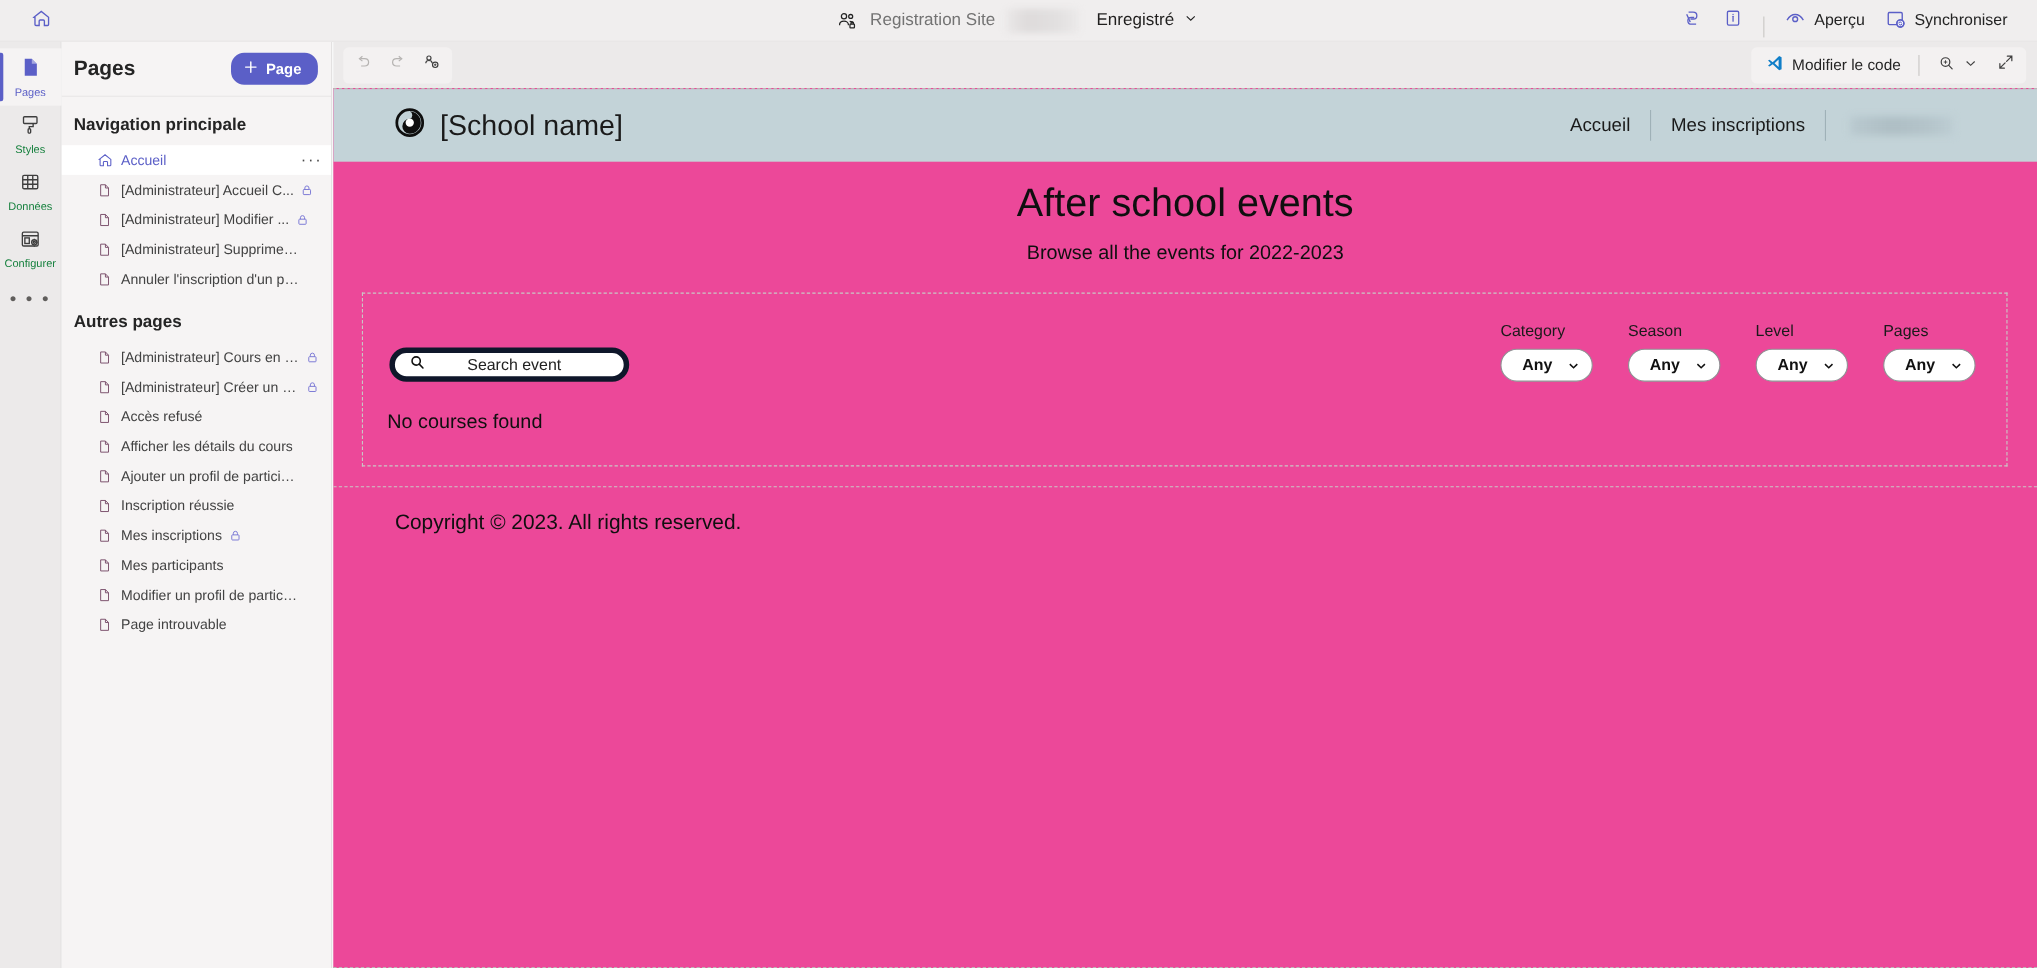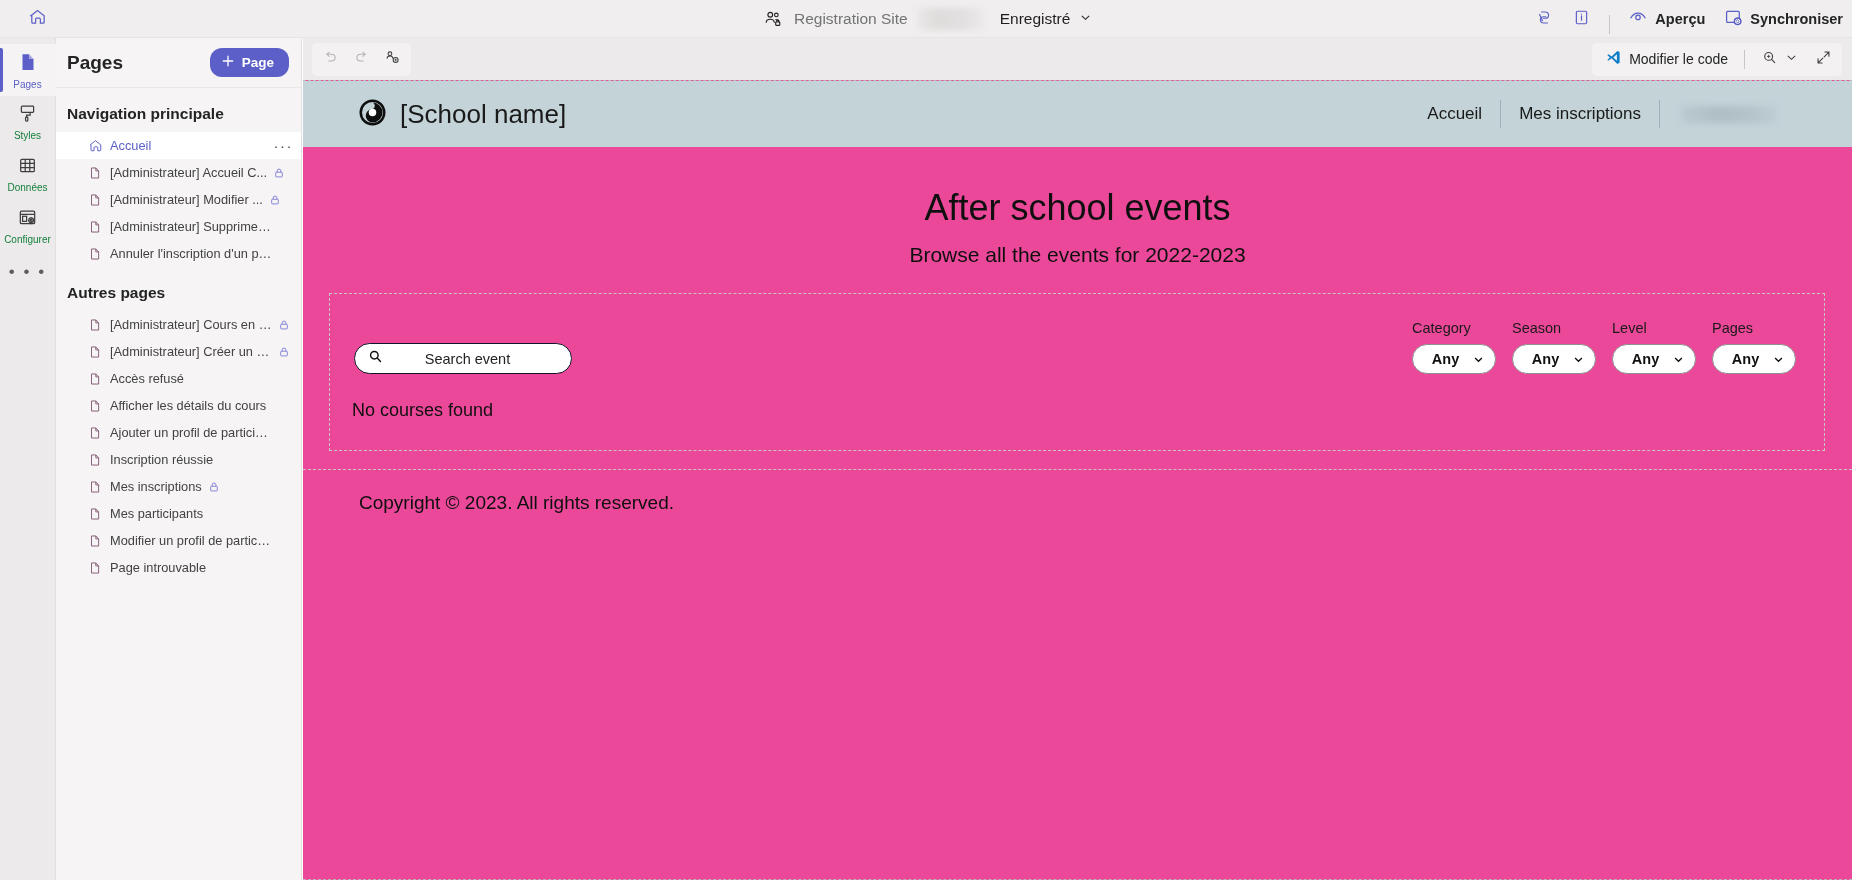--- a/index.html
+++ b/index.html
@@ -37,21 +37,21 @@
     margin-left: 10px; margin-right: 10px;
     background: linear-gradient(90deg,#e9e7e7,#dedbdb 30%,#e2e0e0 70%,#ebe9e9);
     filter: blur(3px);
     border-radius: 2px;
   }
   #saved-state { font-size: 15.5px; color: #201f1e; margin-left: 6px; cursor: pointer; }
   .chev { margin-left: 9px; }
 
   #topbar-right {
     display: flex; align-items: flex-end; gap: 0px;
-    color: #5b5fc7; font-weight: bold;
+    padding-right: 18px; color: #5b5fc7;
   }
   .tb-item {
     display: flex; align-items: center; gap: 7px;
     height: 30px; padding: 0 9px; border-radius: 4px;
     font-size: 14.5px; color: #242424; cursor: pointer;
   }
   .tb-sep { width: 1px; height: 19px; background: #c8c6c4; margin: 0 9px; }
 
   
   #rail {
@@ -176,43 +176,43 @@
     filter: blur(3.2px); border-radius: 2px;
   }
 
   #site-body {
     border-bottom: 1px dashed #c9c7c5;
     padding-bottom: 18px;
   }
   #page-title {
     text-align: center; font-family: "Liberation Sans", sans-serif;
     font-size: 36px; font-weight: normal; color: #0f0f0f;
-    padding-top: 40px;
+    padding-top: 16px;
   }
   #page-sub {
-    text-align: center; font-size: 21px; color: #0f0f0f;
+    text-align: center; font-size: 18px; color: #0f0f0f;
     padding-top: 14px;
   }
   #filter-box {
     margin: 26px 27px 0 26px;
     border: 1px dashed #c9c7c5;
     padding: 26px 28px 26px 24px;
     min-height: 158px;
   }
   #filter-row { display: flex; align-items: flex-end; justify-content: space-between; }
   #search-wrap {
-    width: 218px; height: 31px; border: 1px solid #0f172a;
+    width: 218px; height: 31px; border: 5px solid #0f172a;
     border-radius: 16px; display: flex; align-items: center;
     padding: 0 13px; background: #fff; cursor: text;
   }
   #search-placeholder {
     flex: 1; text-align: center; font-size: 14.5px;
     color: #222; margin-left: -6px;
   }
-  #selects { display: flex; gap: 16px; }
+  #selects { display: flex; gap: 32px; }
   .sel-group { display: flex; flex-direction: column; }
   .sel-label { font-size: 14.5px; color: #1a1a1a; margin-bottom: 8px; }
   .sel-box {
     height: 30px; border: 1px solid #8f9194; border-radius: 15px;
     background: #fff; display: flex; align-items: center;
     justify-content: space-between; padding: 0 10px 0 14px;
     min-width: 84px; cursor: pointer;
   }
   .sel-value { font-size: 14.5px; font-weight: bold; color: #111; flex: 1; text-align: center; }
   .sel-caret { margin-left: 8px; display: flex; align-items: center; }

